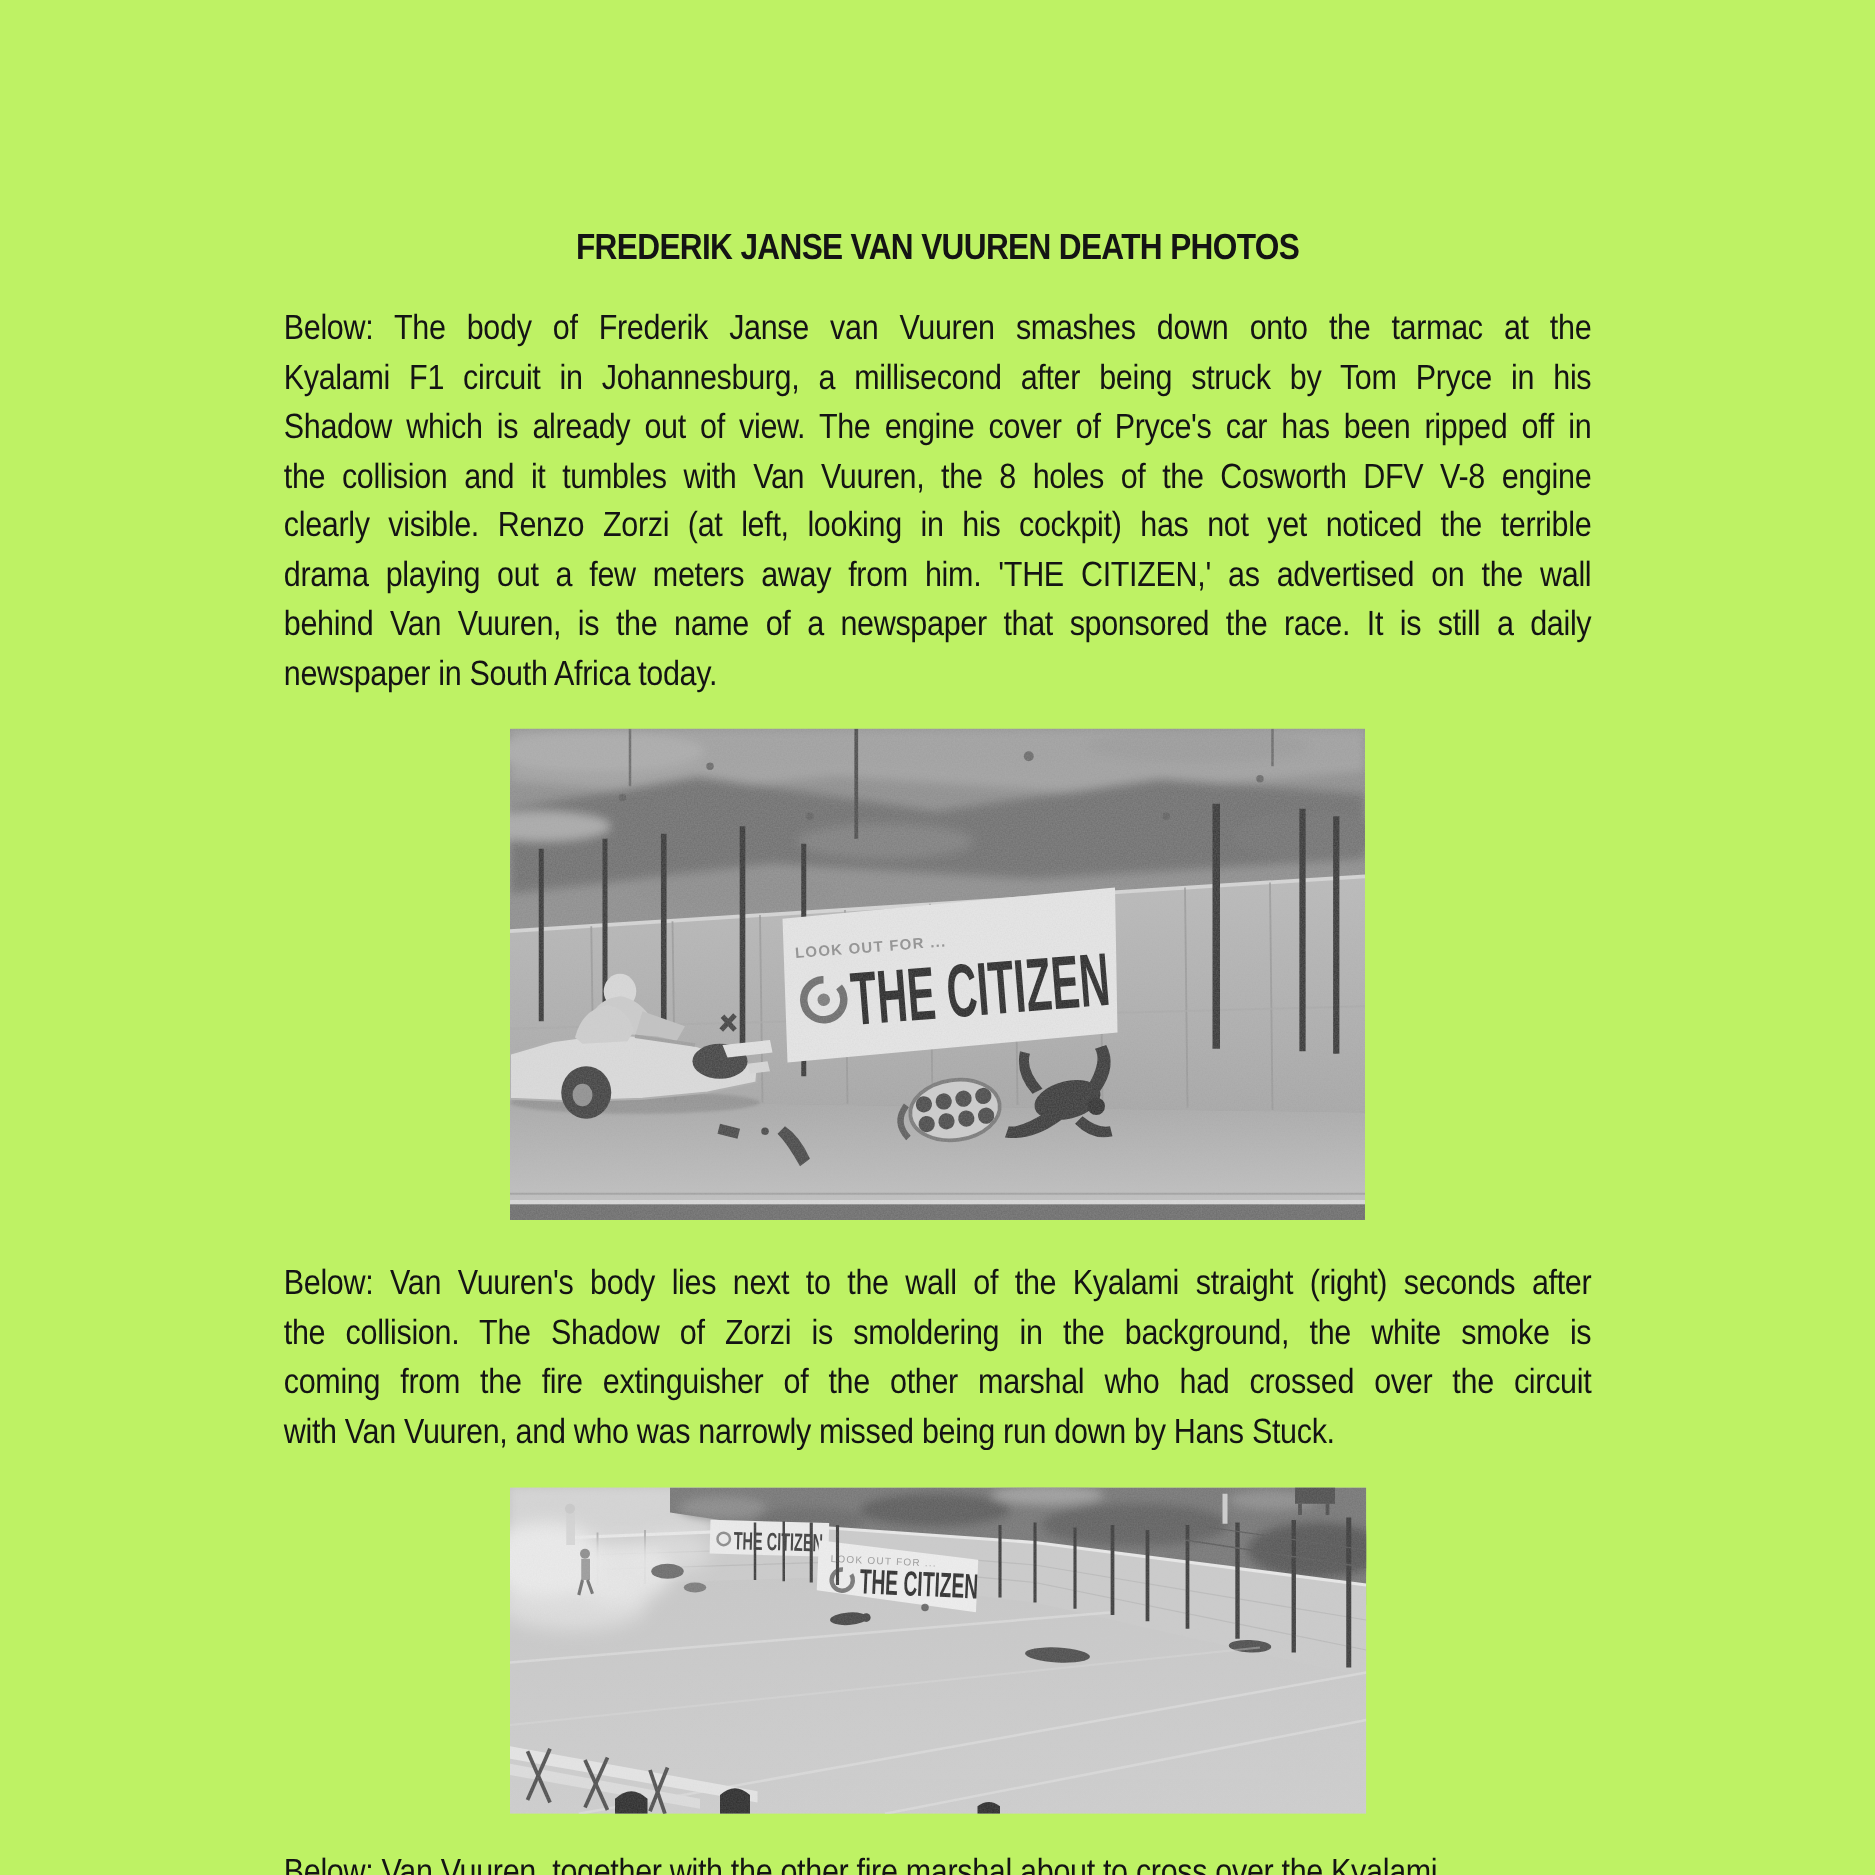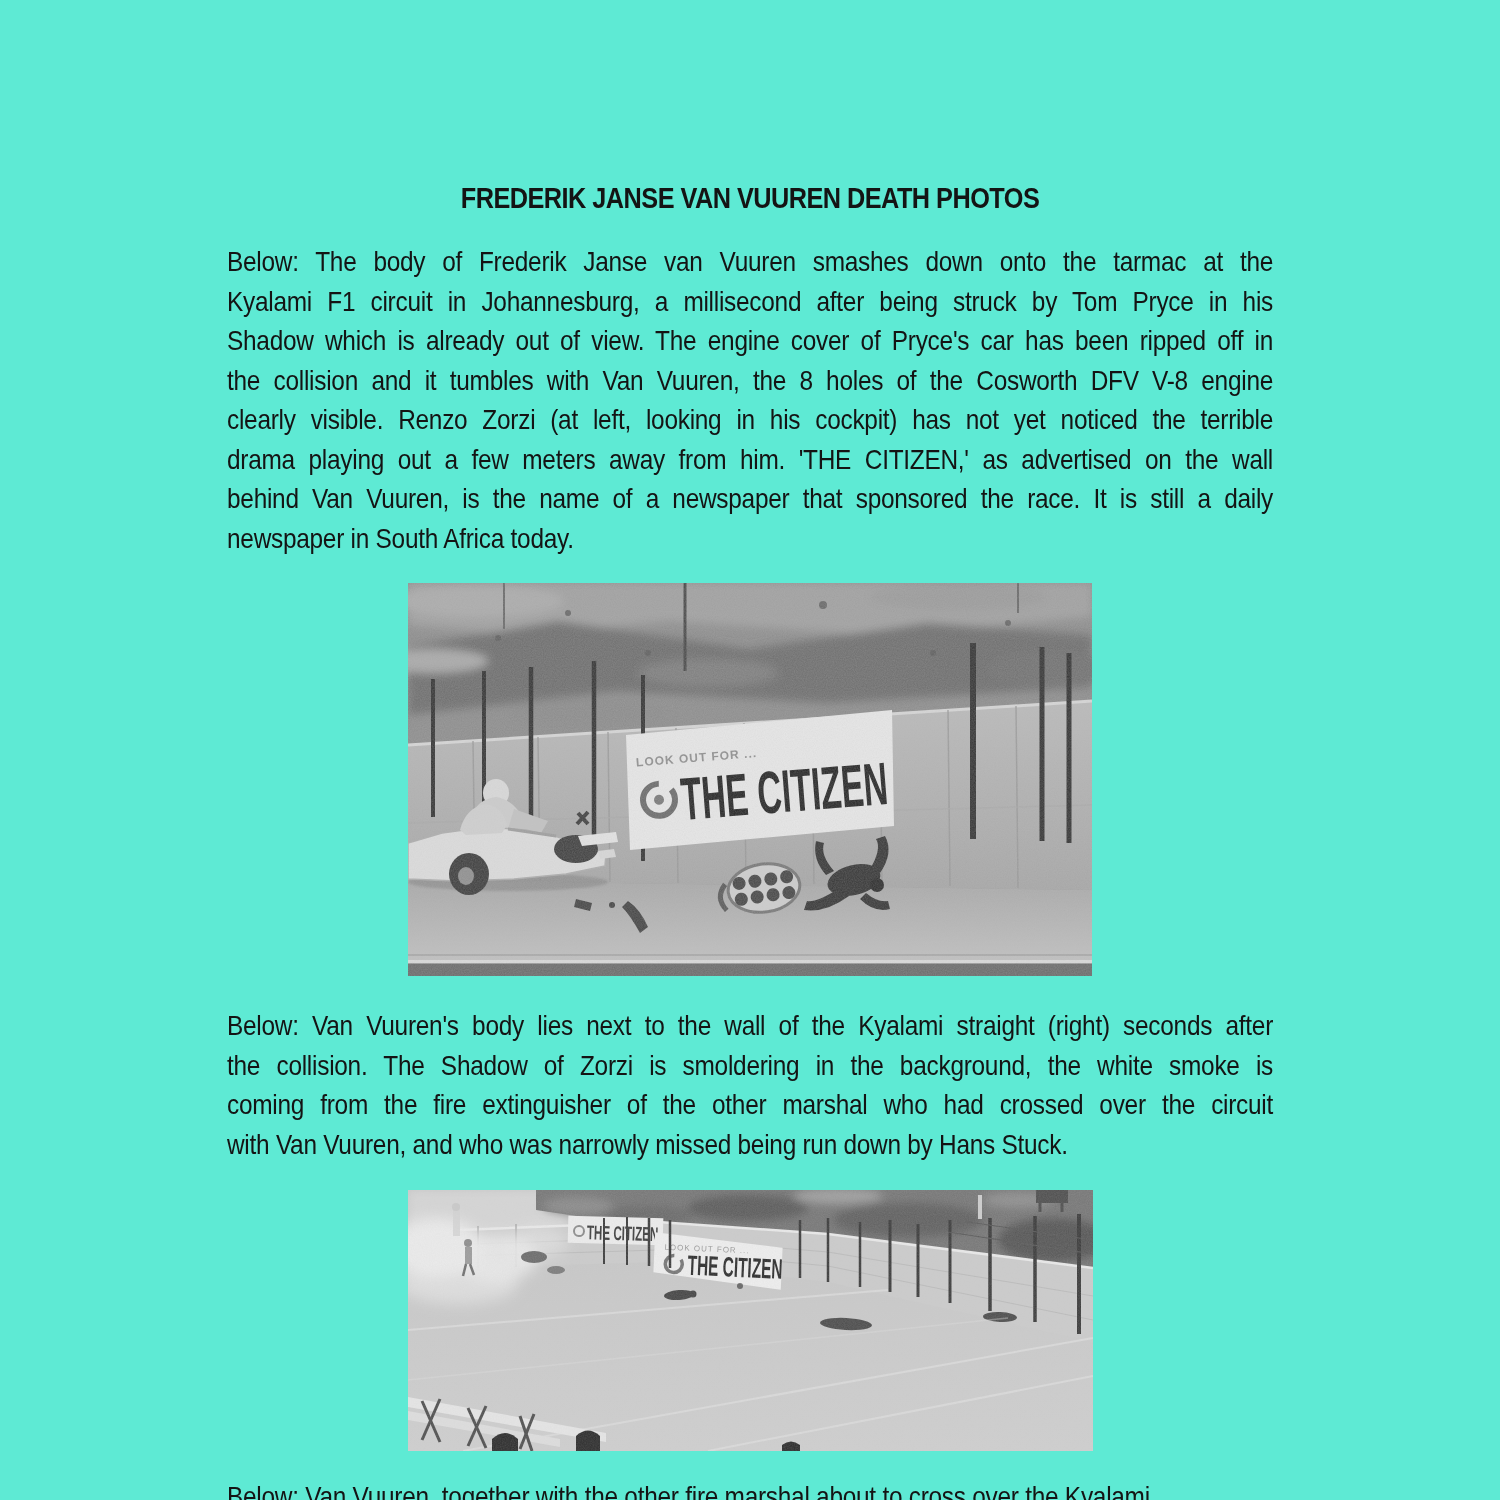--- a/index.html
+++ b/index.html
@@ -1,21 +1,21 @@
 <!DOCTYPE html>
 <html><head>
 <meta charset="utf-8">
 <style>
   html,body{margin:0;padding:0;}
   body{
     width:1500px;height:1500px;overflow:hidden;position:relative;
     background:#ffffff;
     font-family:"Liberation Sans", sans-serif;
   }
-  .sheet{position:absolute;inset:0;background:#5eead4;}
+  .sheet{position:absolute;inset:0;background:#bef264;}
   .title{
     position:absolute;left:227px;top:182px;width:1200px;margin:0;
     transform:scaleX(0.8717);transform-origin:0 0;
     font-size:29px;font-weight:700;letter-spacing:-0.6px;line-height:32px;
     text-align:center;color:#141414;
   }
   .para{
     position:absolute;left:227px;width:1200px;
     transform:scaleX(0.8717);transform-origin:0 0;
     font-size:28px;line-height:39.5px;letter-spacing:-0.3px;color:#141414;

